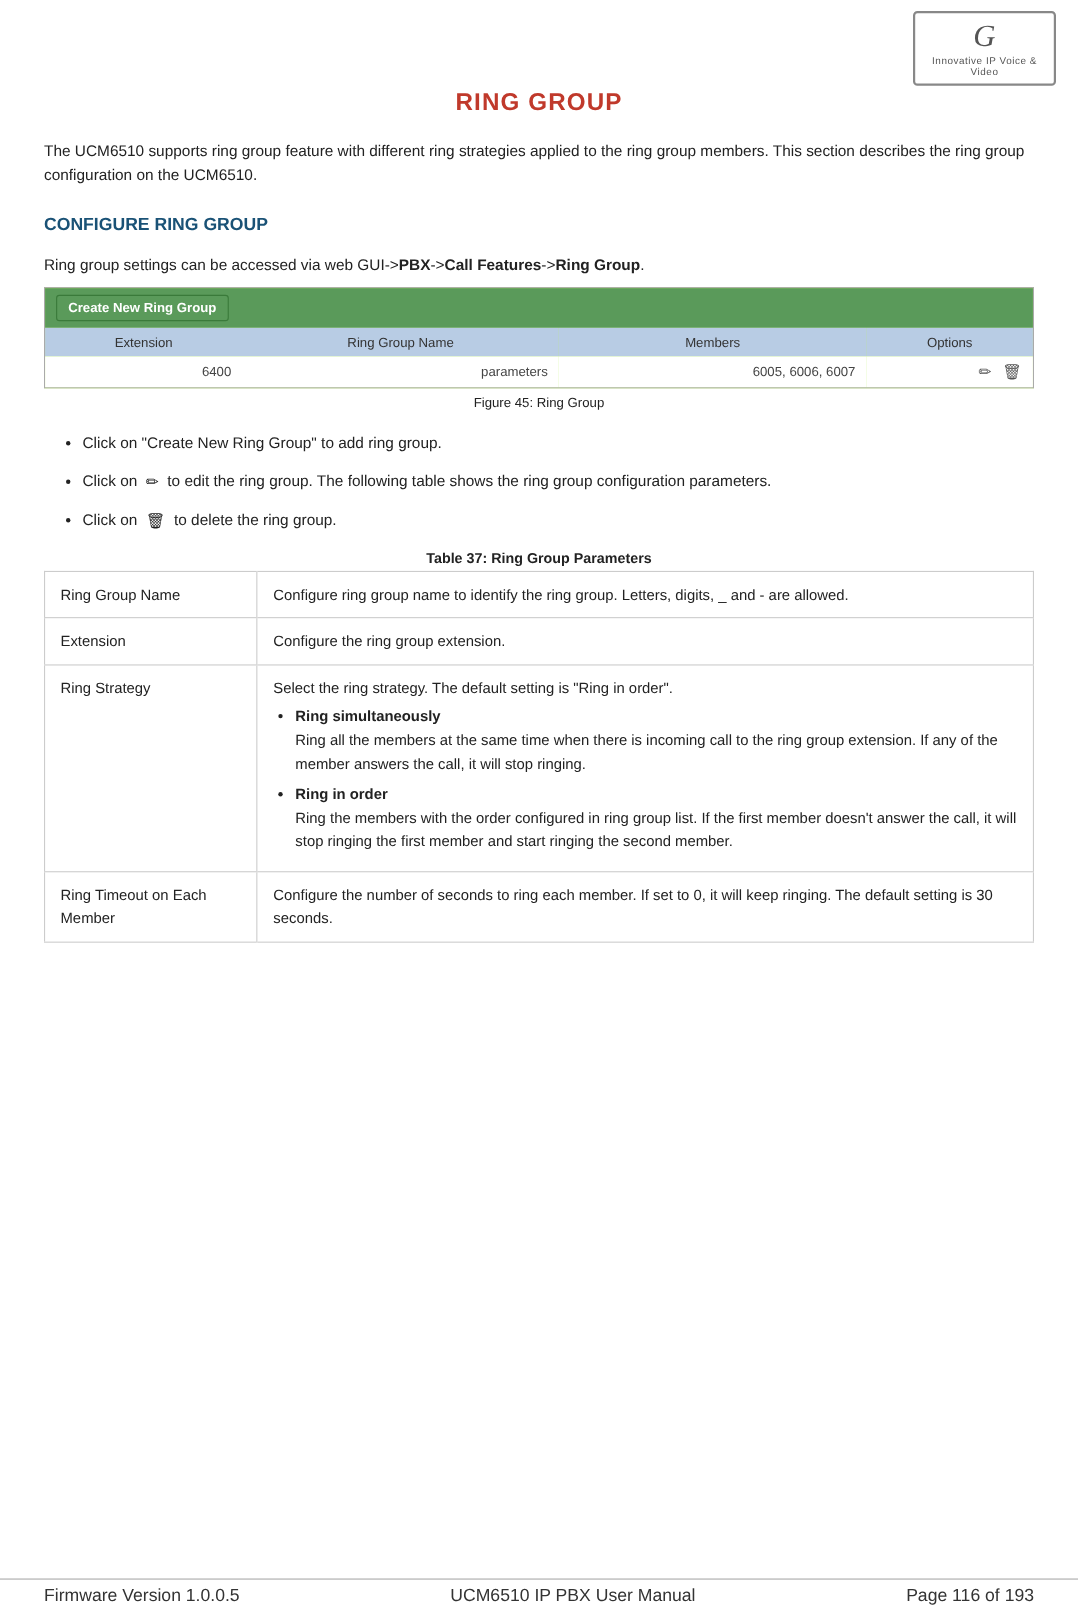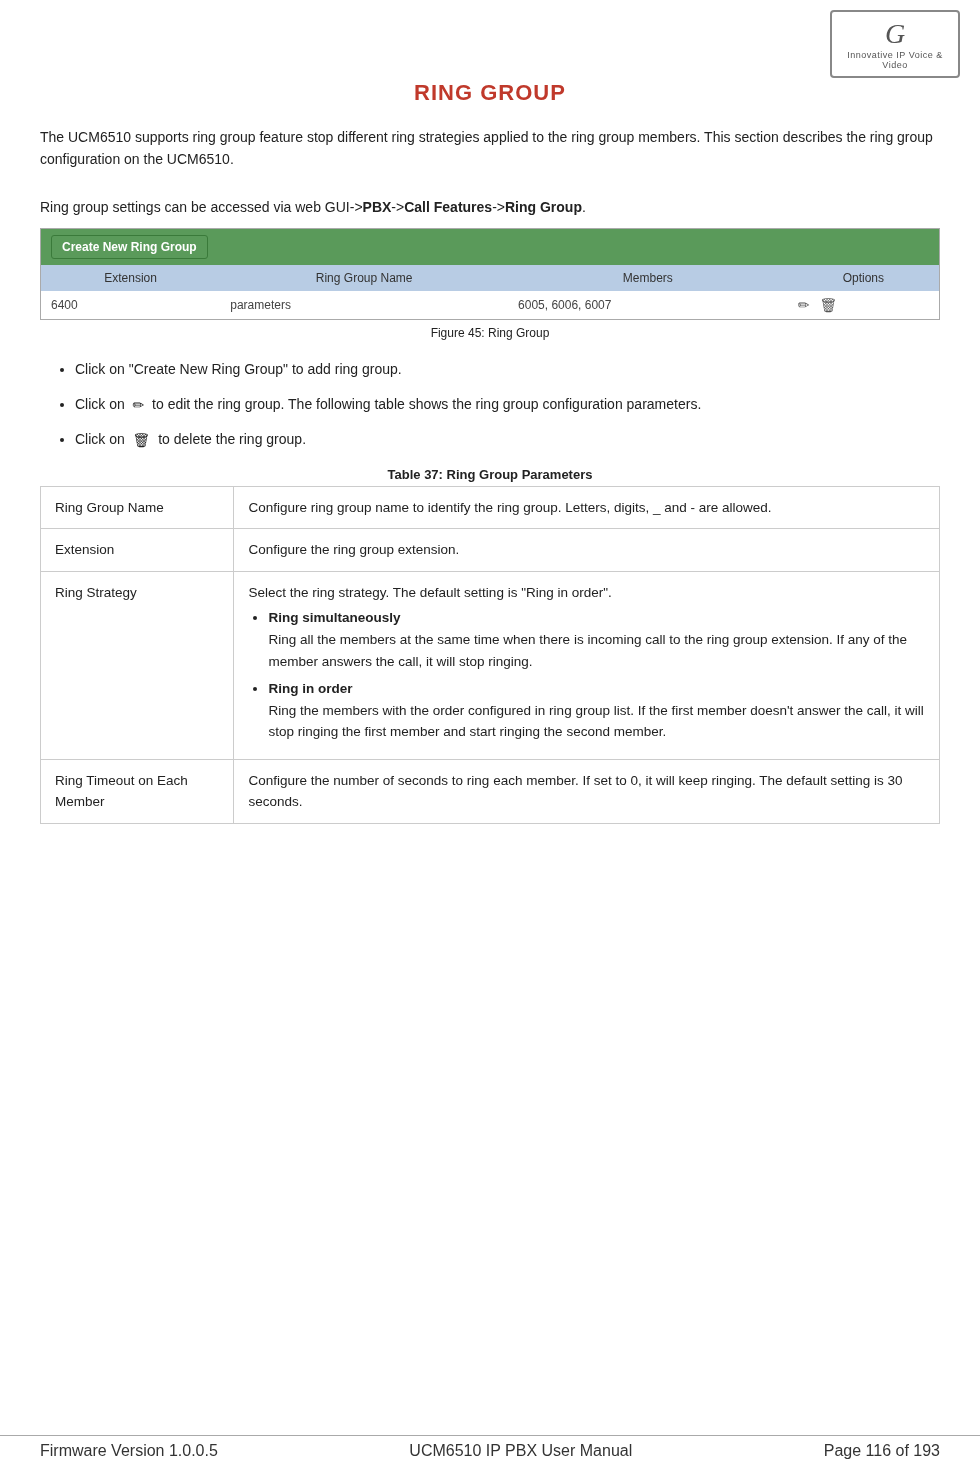--- a/index.html
+++ b/index.html
@@ -111,21 +111,21 @@
       font-weight: normal;
       color: #333;
       text-align: center;
     }
     .figure-table tbody tr {
       background: #fff;
     }
     .figure-table tbody td {
       padding: 6px 10px;
       font-size: 12px;
-      text-align: left;
+      text-align: right;
       color: #444;
     }
     .figure-table tbody tr:nth-child(even) {
       background: #f0f4f8;
     }
     .edit-icon {
       color: #555;
       font-size: 14px;
     }
     .delete-icon {
@@ -237,22 +237,23 @@
   <div class="logo-box">
     <div class="logo-g">G</div>
     <div class="logo-text">Innovative IP Voice &amp; Video</div>
   </div>
 </div>
 
 <div class="content">
 
   <h1 class="page-title">RING GROUP</h1>
 
-  <p class="intro-para">The UCM6510 supports ring group feature stop different ring strategies applied to the ring group members. This section describes the ring group configuration on the UCM6510.</p>
-
+  <p class="intro-para">The UCM6510 supports ring group feature with different ring strategies applied to the ring group members. This section describes the ring group configuration on the UCM6510.</p>
+
+  <div class="section-heading">CONFIGURE RING GROUP</div>
 
   <p class="pre-figure-text">
     Ring group settings can be accessed via web GUI-&gt;<strong>PBX</strong>-&gt;<strong>Call Features</strong>-&gt;<strong>Ring Group</strong>.
   </p>
 
   <div class="figure-box">
     <div class="figure-toolbar">
       <button class="create-btn">Create New Ring Group</button>
     </div>
     <table class="figure-table">

